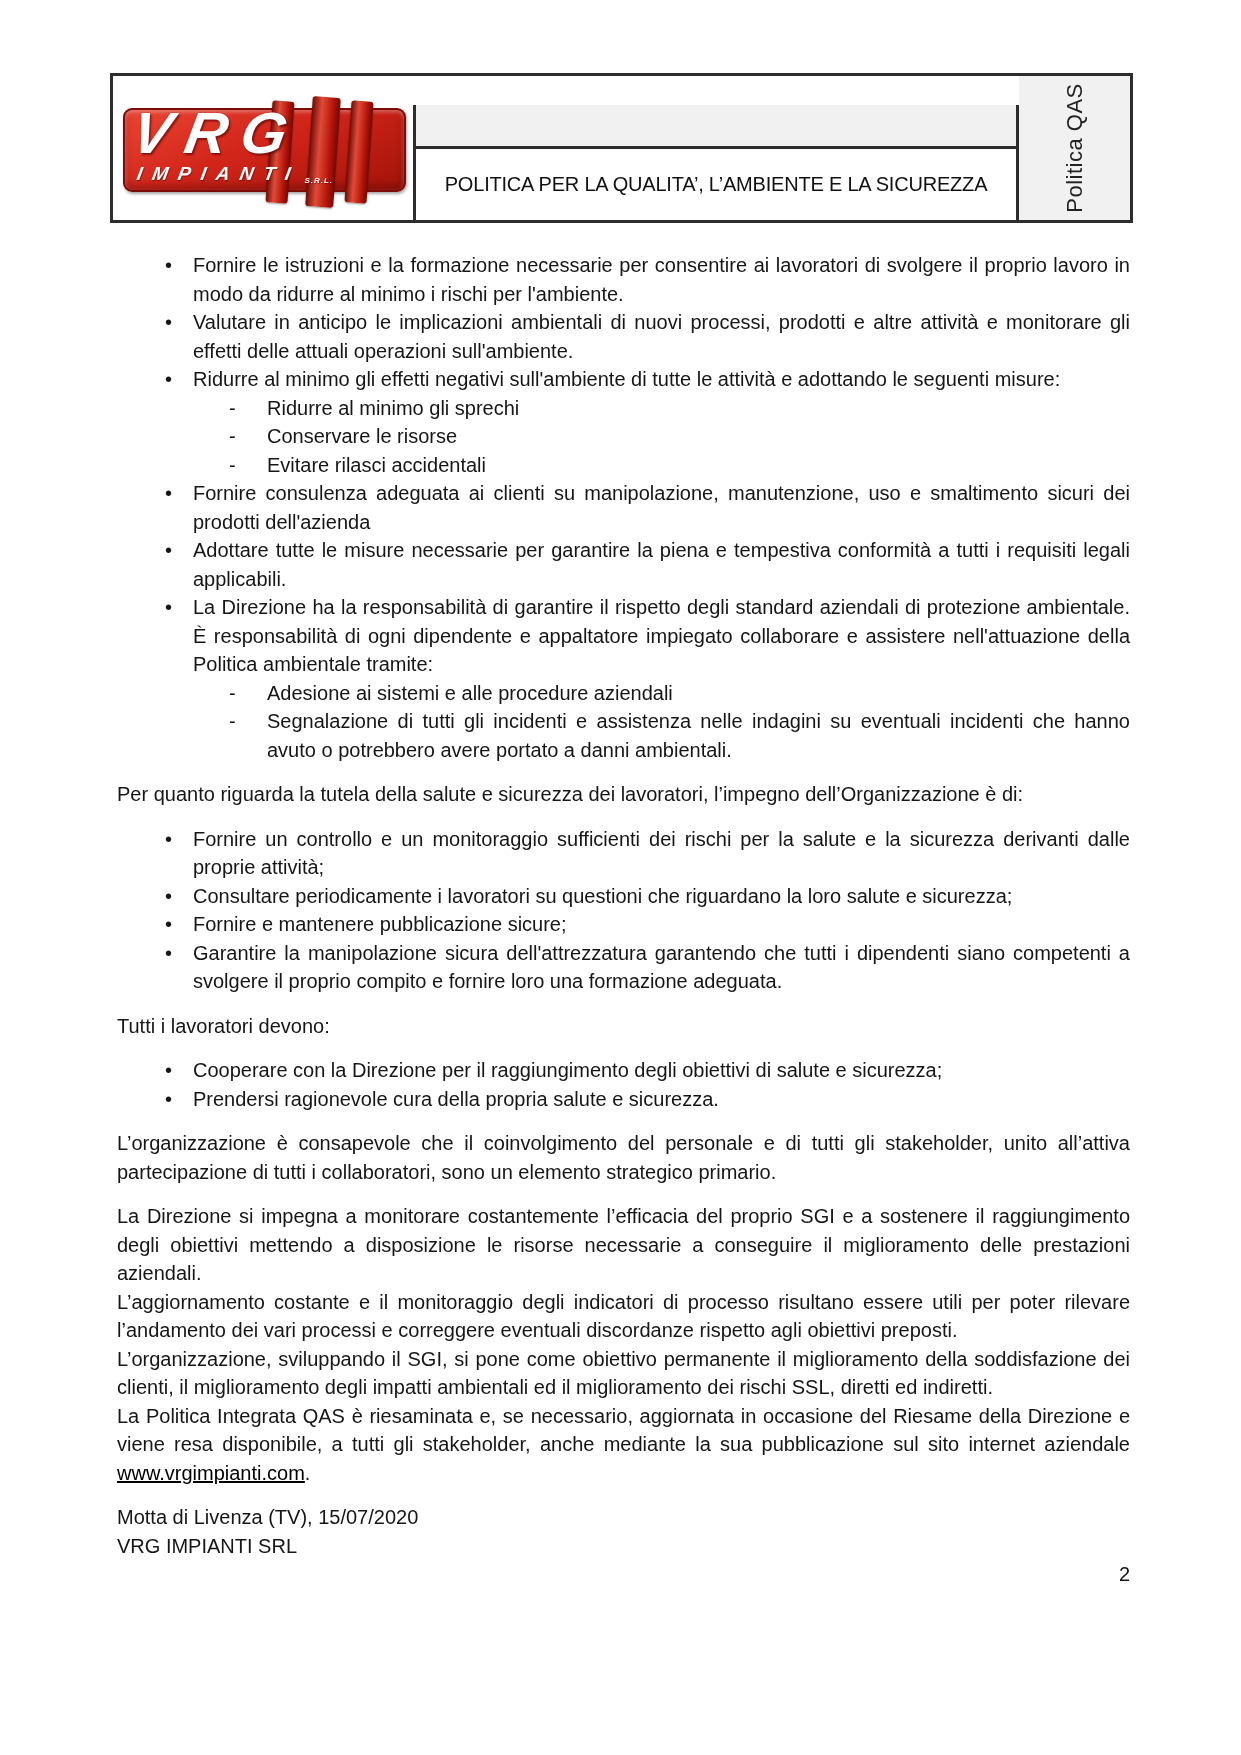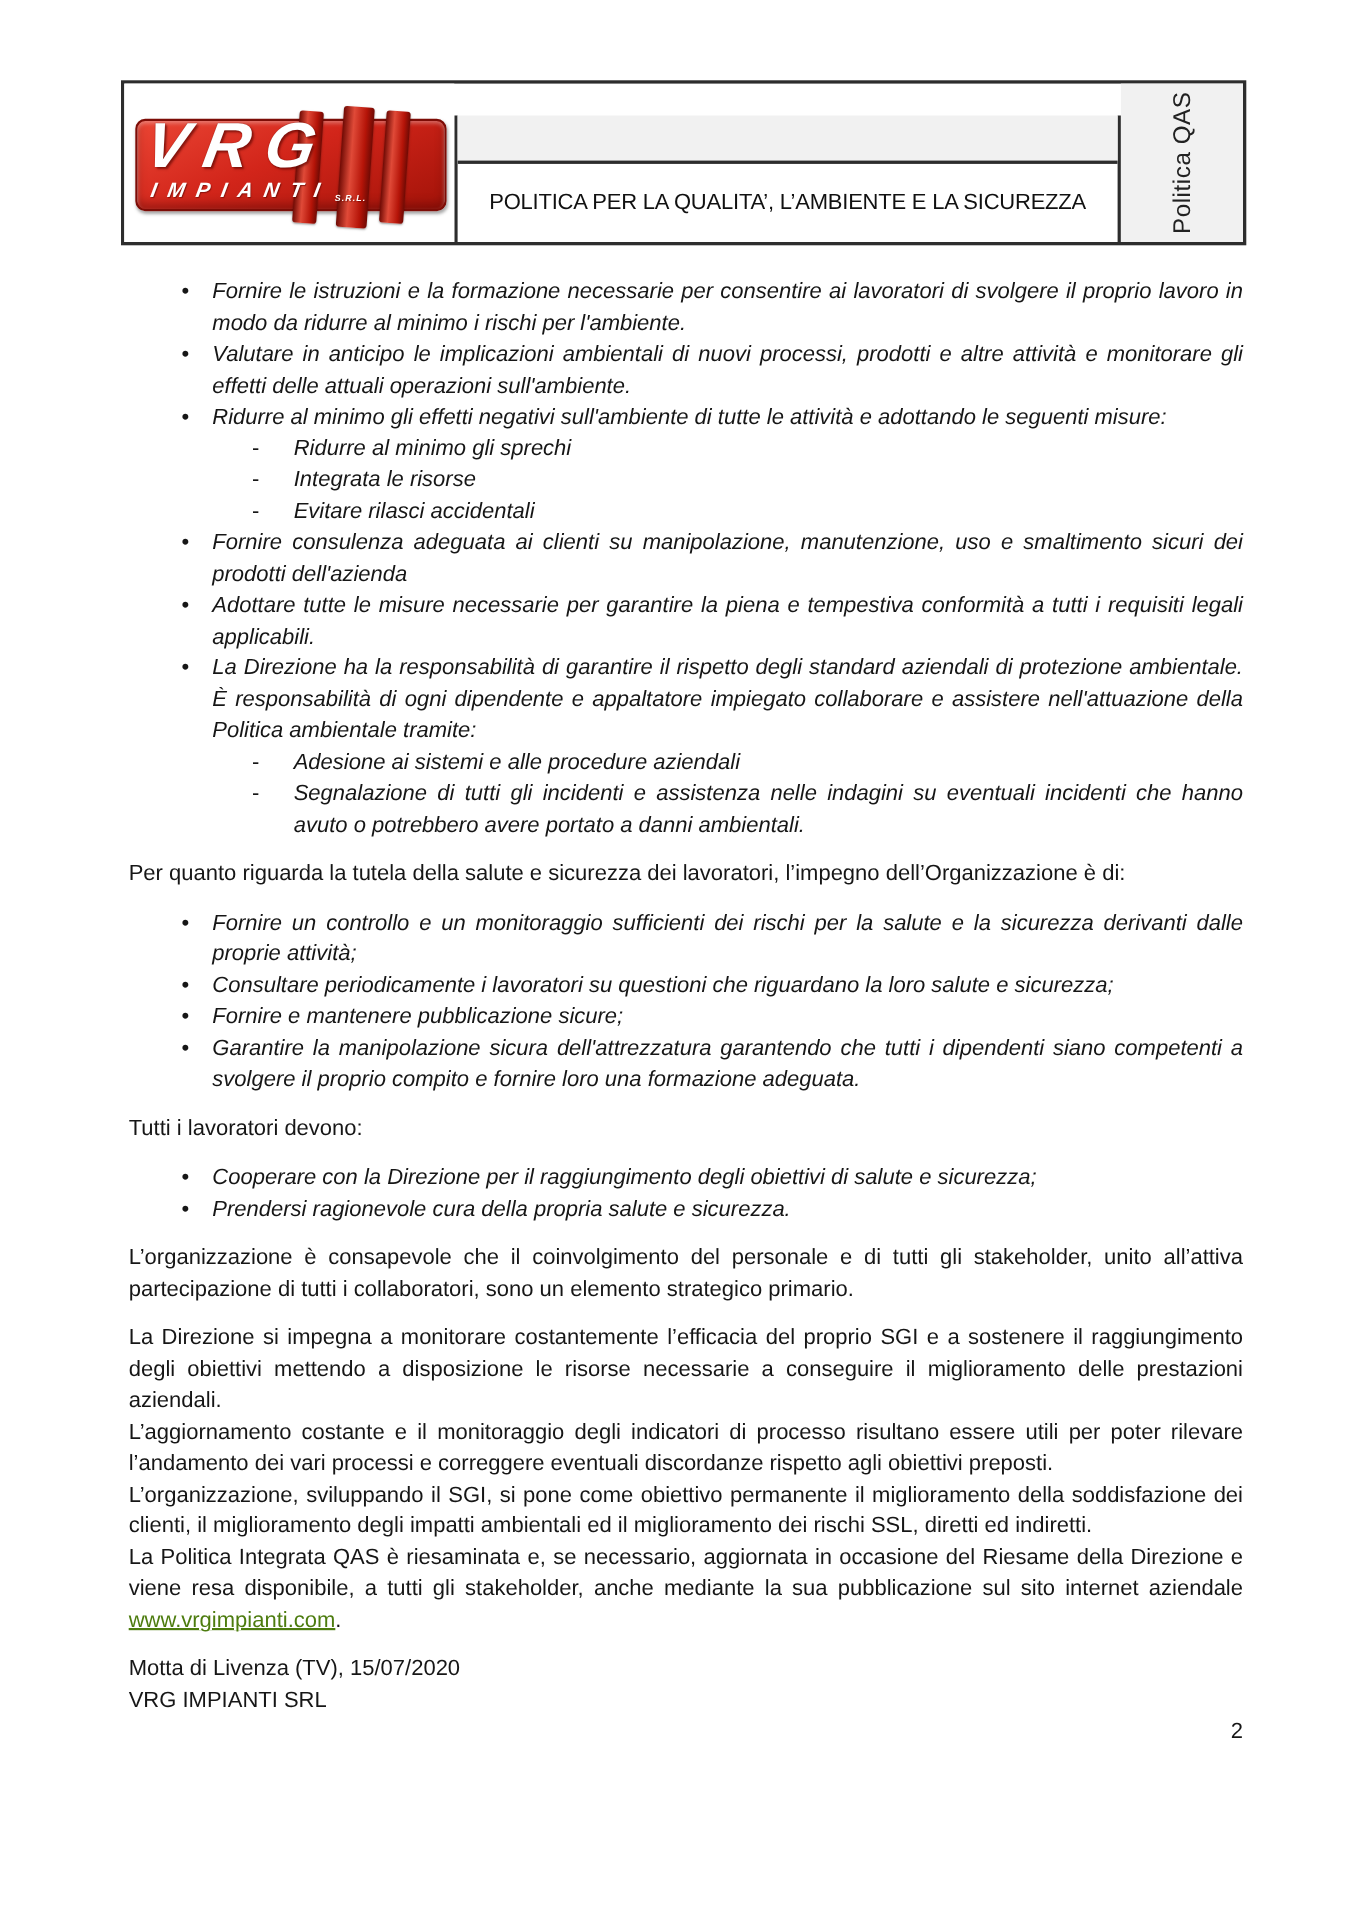--- a/index.html
+++ b/index.html
@@ -73,22 +73,22 @@
   
   .content {
     position:absolute; left:117px; top:251px; width:1013px;
     font-size:20px; line-height:28.5px; color:#161616;
   }
   .blk { margin:0 0 16px 0; }
   .content p { margin:0; text-align:justify; }
   .li { display:flex; }
   .mk { flex:0 0 76px; padding-left:48px; box-sizing:border-box; }
   .li2 .mk { flex:0 0 150px; padding-left:112px; }
-  .tx { flex:1; text-align:justify;font-style:italic; }
-  .link { color:#4d7c0f; cursor:pointer; }
+  .tx { flex:1; text-align:justify; }
+  .link { color:#000000; cursor:pointer; }
   .dateline { margin-top:30px; text-align:left !important; }
   .sig { margin-top:30px; text-align:center; }
   .pgnum { margin-top:38px; text-align:right !important; }
 </style>
 </head>
 <body>
 
 <div class="page">
 
   <div class="hdr">
@@ -130,21 +130,21 @@
       <div class="li">
         <span class="mk">•</span>
         <div class="tx">Ridurre al minimo gli effetti negativi sull'ambiente di tutte le attività e adottando le seguenti misure:</div>
       </div>
       <div class="li li2">
         <span class="mk">-</span>
         <div class="tx">Ridurre al minimo gli sprechi</div>
       </div>
       <div class="li li2">
         <span class="mk">-</span>
-        <div class="tx">Integrata le risorse</div>
+        <div class="tx">Conservare le risorse</div>
       </div>
       <div class="li li2">
         <span class="mk">-</span>
         <div class="tx">Evitare rilasci accidentali</div>
       </div>
       <div class="li">
         <span class="mk">•</span>
         <div class="tx">Fornire consulenza adeguata ai clienti su manipolazione, manutenzione, uso e smaltimento sicuri dei prodotti dell'azienda</div>
       </div>
       <div class="li">

